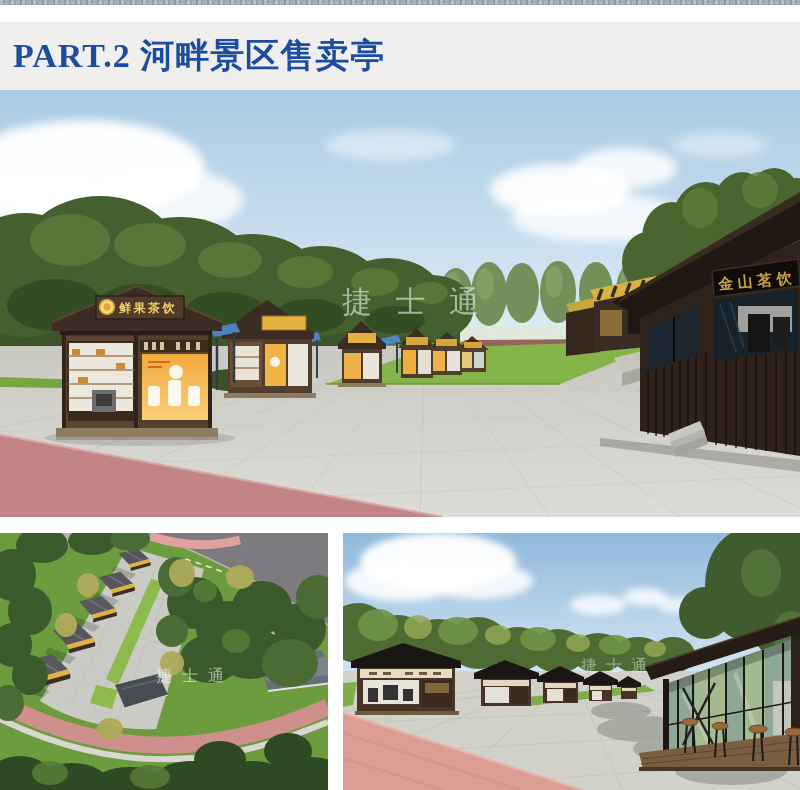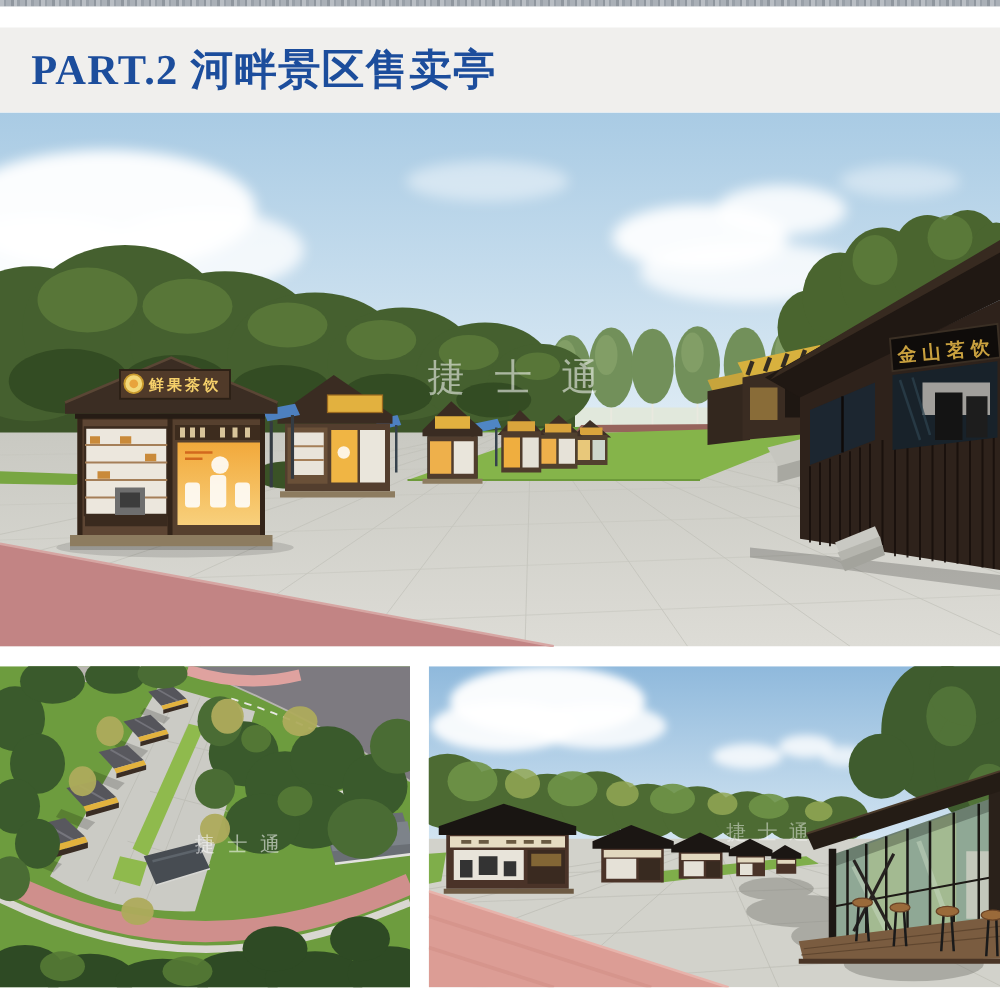--- a/index.html
+++ b/index.html
@@ -11,21 +11,21 @@
     height:5px;width:800px;
     background:
       repeating-linear-gradient(90deg,#b9bec4 0 3px,#99a0a8 3px 5px,#aab0b7 5px 9px,#8f969e 9px 11px),
       #a5aab1;
   }
   .header-band{
     margin-top:17px;height:68px;width:800px;background:#f0efed;
     display:flex;align-items:center;box-sizing:border-box;padding-left:13px;
   }
   .header-band h1{
-    margin:12px;font-family:"Liberation Serif","DejaVu Serif",serif;
+    margin:0;font-family:"Liberation Serif","DejaVu Serif",serif;
     font-size:34px;font-weight:bold;color:#1c4d9c;letter-spacing:1px;white-space:nowrap;
   }
   .figure{display:block;}
   .main-figure{width:800px;height:427px;}
   .bottom-row{margin-top:16px;display:flex;height:257px;}
   .aerial-figure{width:328px;height:257px;}
   .row-gap{width:15px;height:257px;background:#ffffff;}
   .plaza-figure{width:457px;height:257px;}
   svg{display:block;}
   .wm{font-family:"Liberation Serif","DejaVu Serif",serif;fill:#ffffff;}

